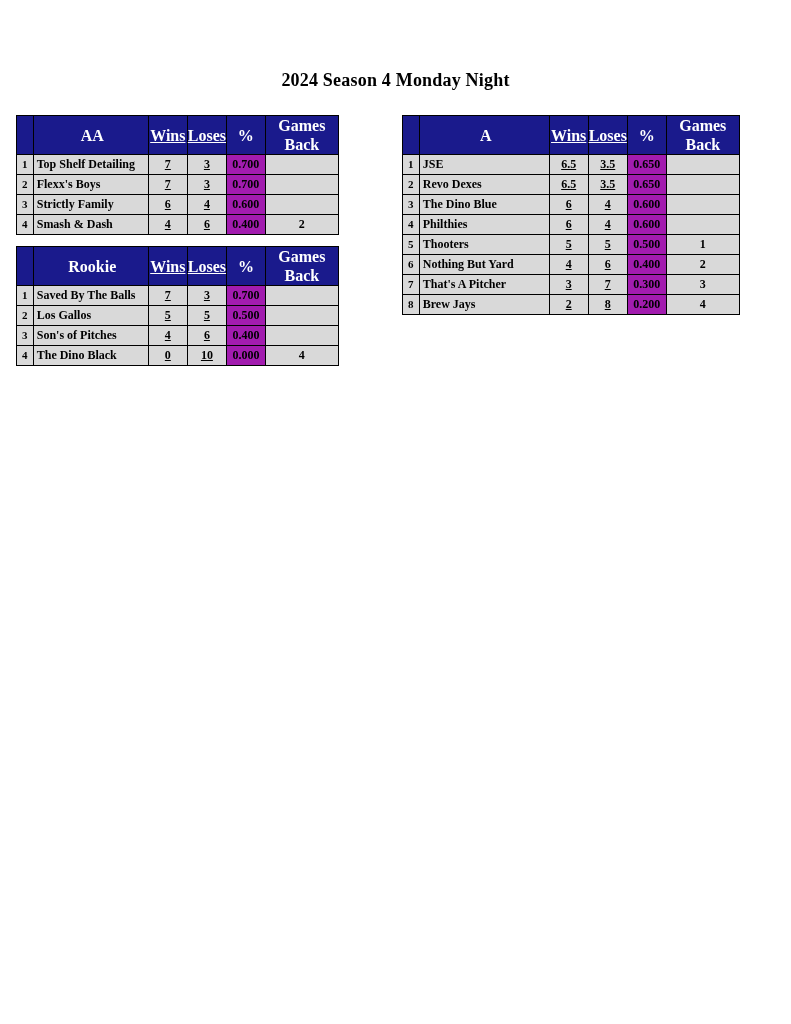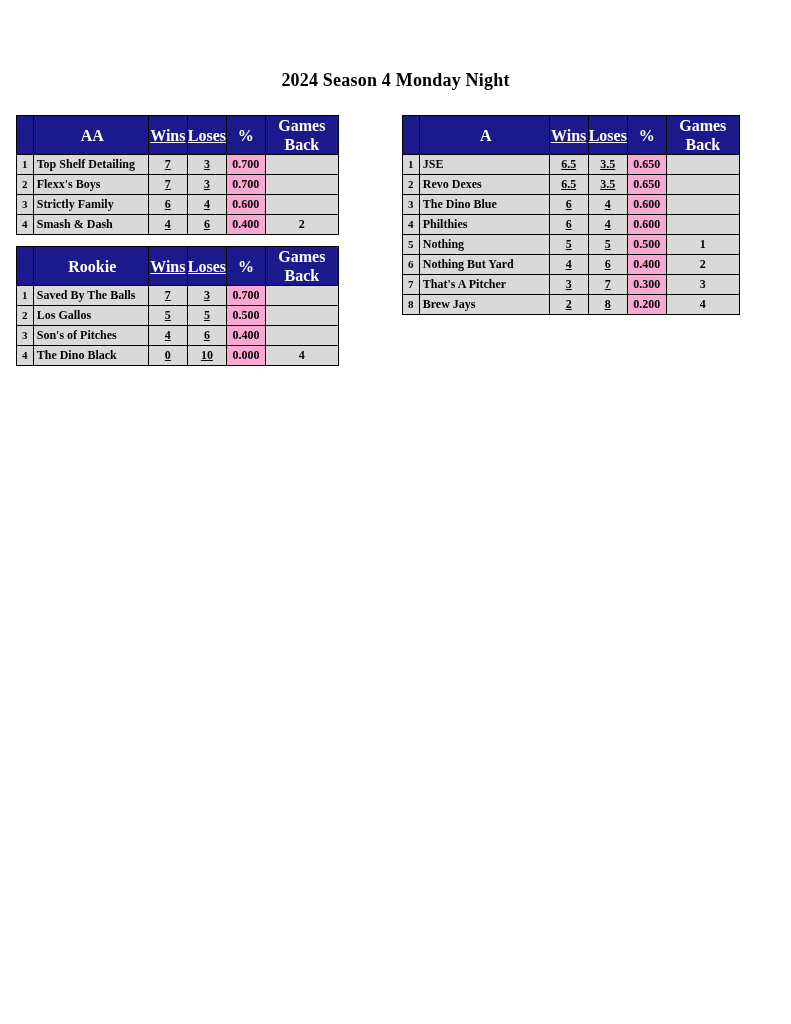--- a/index.html
+++ b/index.html
@@ -66,21 +66,21 @@
   }
   .col-num {
     width: 38px;
     text-align: center;
     background: #d9d9d9;
     text-decoration: underline;
   }
   .col-pct {
     width: 38px;
     text-align: center;
-    background: #f9a8d4;
+    background: #a21caf;
   }
   .col-gb {
     width: 73px;
     text-align: center;
     background: #d9d9d9;
   }
   .th-rank { background: #1a1a8c; }
   
   #table-aa, #table-rookie {
     width: 323px;
@@ -243,21 +243,21 @@
       <tr>
         <td class="col-rank">4</td>
         <td class="col-team">Philthies</td>
         <td class="col-num">6</td>
         <td class="col-num">4</td>
         <td class="col-pct">0.600</td>
         <td class="col-gb"></td>
       </tr>
       <tr>
         <td class="col-rank">5</td>
-        <td class="col-team">Nothing</td>
+        <td class="col-team">Thooters</td>
         <td class="col-num">5</td>
         <td class="col-num">5</td>
         <td class="col-pct">0.500</td>
         <td class="col-gb">1</td>
       </tr>
       <tr>
         <td class="col-rank">6</td>
         <td class="col-team">Nothing But Yard</td>
         <td class="col-num">4</td>
         <td class="col-num">6</td>

